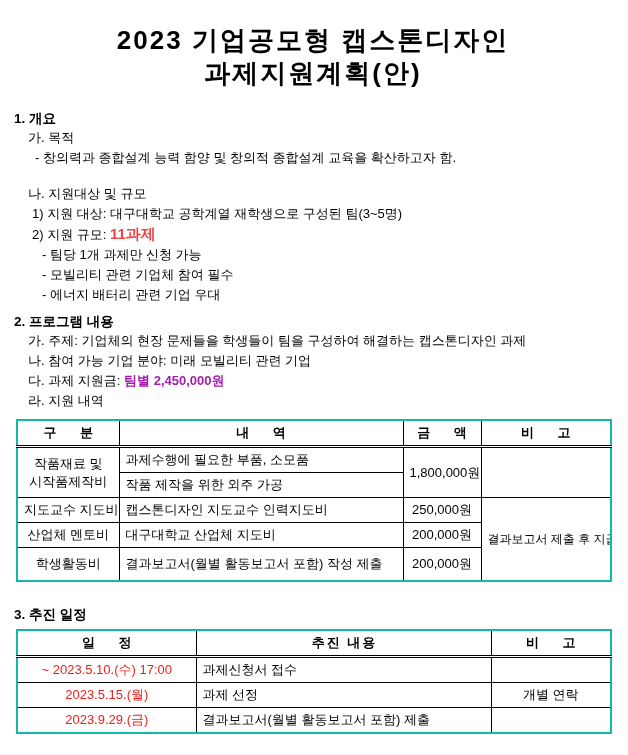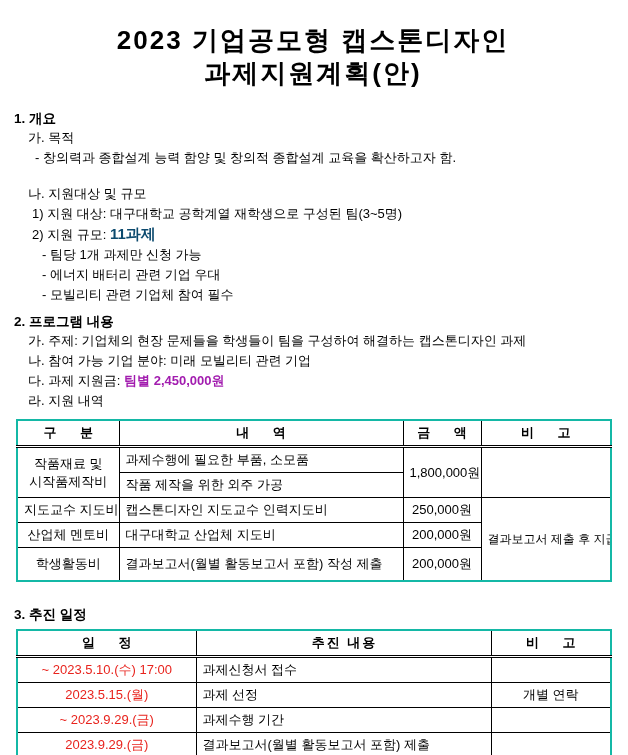--- a/index.html
+++ b/index.html
@@ -18,21 +18,21 @@
   .h{font-weight:bold;font-size:13.5px;line-height:18px;}
   .ln{font-size:13px;line-height:20px;white-space:nowrap;}
   .i1{padding-left:14px;}   
   .i1d{padding-left:21px;}  
   .i2{padding-left:18px;}   
   .i3{padding-left:28px;}   
   .gap16{margin-top:16px;}
   .sec2{margin-top:8px;}
   .sec3{margin-top:24px;}
 
-  .red{color:#0c4a6e;font-weight:bold;font-size:15px;}
+  .red{color:#ef4444;font-weight:bold;font-size:15px;}
   .blue{color:#a21caf;font-weight:bold;}
   .reddate{color:#e8231d;margin-left:28px;}
 
   table{border-collapse:collapse;table-layout:fixed;}
   .tbl{width:594px;border:2px solid #14b8a6;font-size:13px;margin-left:2px;}
   .tbl th{
     border:1px solid #000;border-bottom:3px double #000;
     font-weight:bold;padding:2px 2px;height:20px;text-align:center;
     letter-spacing:10px;text-indent:10px;white-space:nowrap;overflow:hidden;
   }
@@ -56,22 +56,22 @@
   </h1>
 
   <div>
     <div class="h">1. 개요</div>
     <div class="ln i1">가. 목적</div>
     <div class="ln i1d">- 창의력과 종합설계 능력 함양 및 창의적 종합설계 교육을 확산하고자 함.</div>
     <div class="ln i1 gap16">나. 지원대상 및 규모</div>
     <div class="ln i2">1) 지원 대상: 대구대학교 공학계열 재학생으로 구성된 팀(3~5명)</div>
     <div class="ln i2"><span>2) 지원 규모: </span><span class="red">11과제</span></div>
     <div class="ln i3">- 팀당 1개 과제만 신청 가능</div>
+    <div class="ln i3">- 모빌리티 관련 기업체 참여 필수</div>
     <div class="ln i3">- 에너지 배터리 관련 기업 우대</div>
-    <div class="ln i3">- 모빌리티 관련 기업체 참여 필수</div>
   </div>
 
   <div class="sec2">
     <div class="h">2. 프로그램 내용</div>
     <div class="ln i1">가. 주제: 기업체의 현장 문제들을 학생들이 팀을 구성하여 해결하는 캡스톤디자인 과제</div>
     <div class="ln i1">나. 참여 가능 기업 분야: 미래 모빌리티 관련 기업</div>
     <div class="ln i1"><span>다. 과제 지원금: </span><span class="blue">팀별 2,450,000원</span></div>
     <div class="ln i1">라. 지원 내역</div>
 
     <table class="tbl t1">
@@ -139,25 +139,20 @@
         <td class="c reddate">~ 2023.5.10.(수) 17:00</td>
         <td class="l">과제신청서 접수</td>
         <td class="c"></td>
       </tr>
       <tr>
         <td class="c reddate">2023.5.15.(월)</td>
         <td class="l">과제 선정</td>
         <td class="c">개별 연락</td>
       </tr>
       <tr>
-        <td class="c reddate">~ 2023.9.29.(금)</td>
-        <td class="l">과제수행 기간</td>
-        <td class="c"></td>
-      </tr>
-      <tr>
         <td class="c reddate">2023.9.29.(금)</td>
         <td class="l">결과보고서(월별 활동보고서 포함) 제출</td>
         <td class="c"></td>
       </tr>
     </tbody>
       </table>
   </div>
 
 </div>
 

